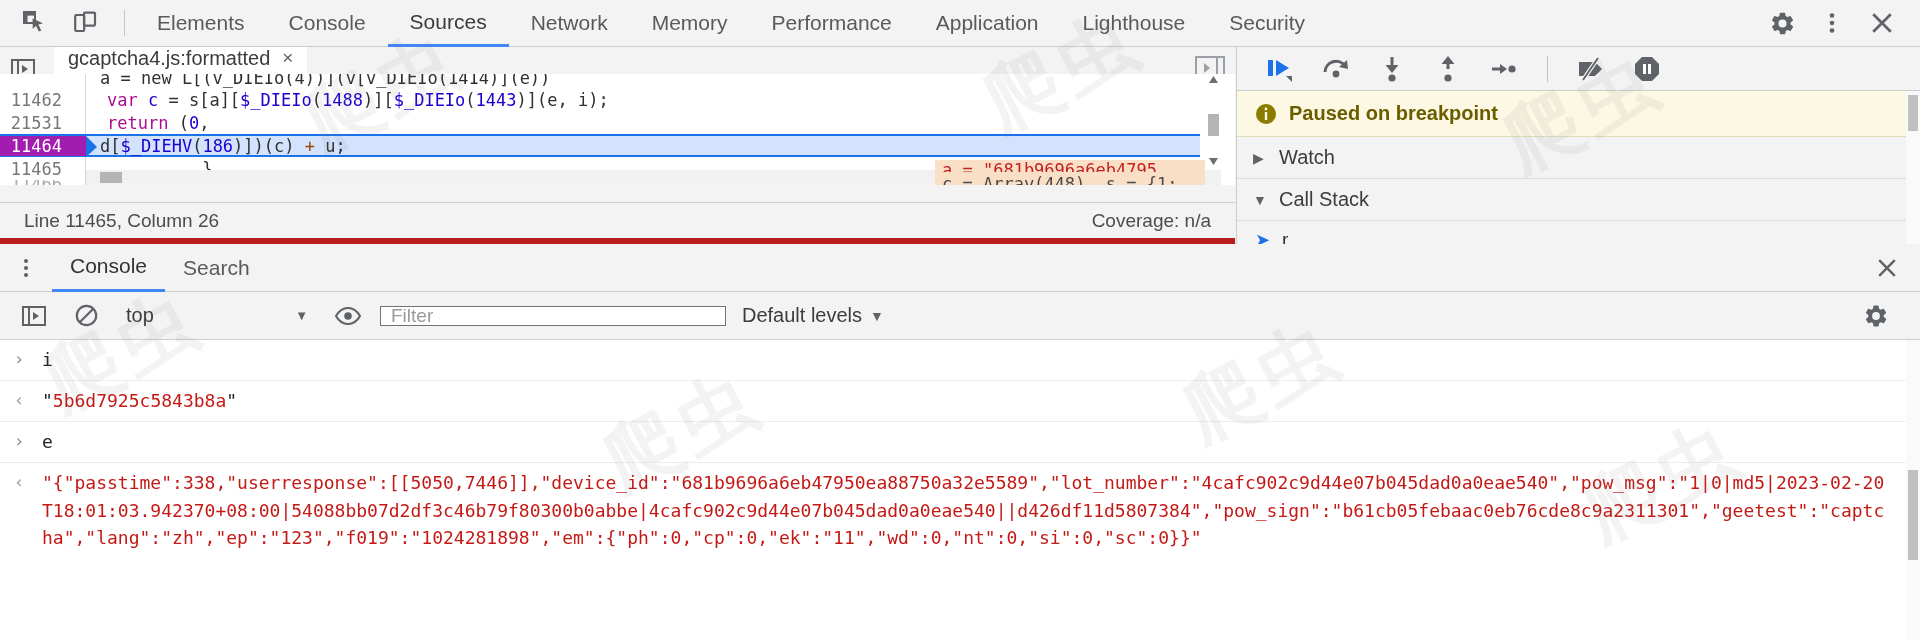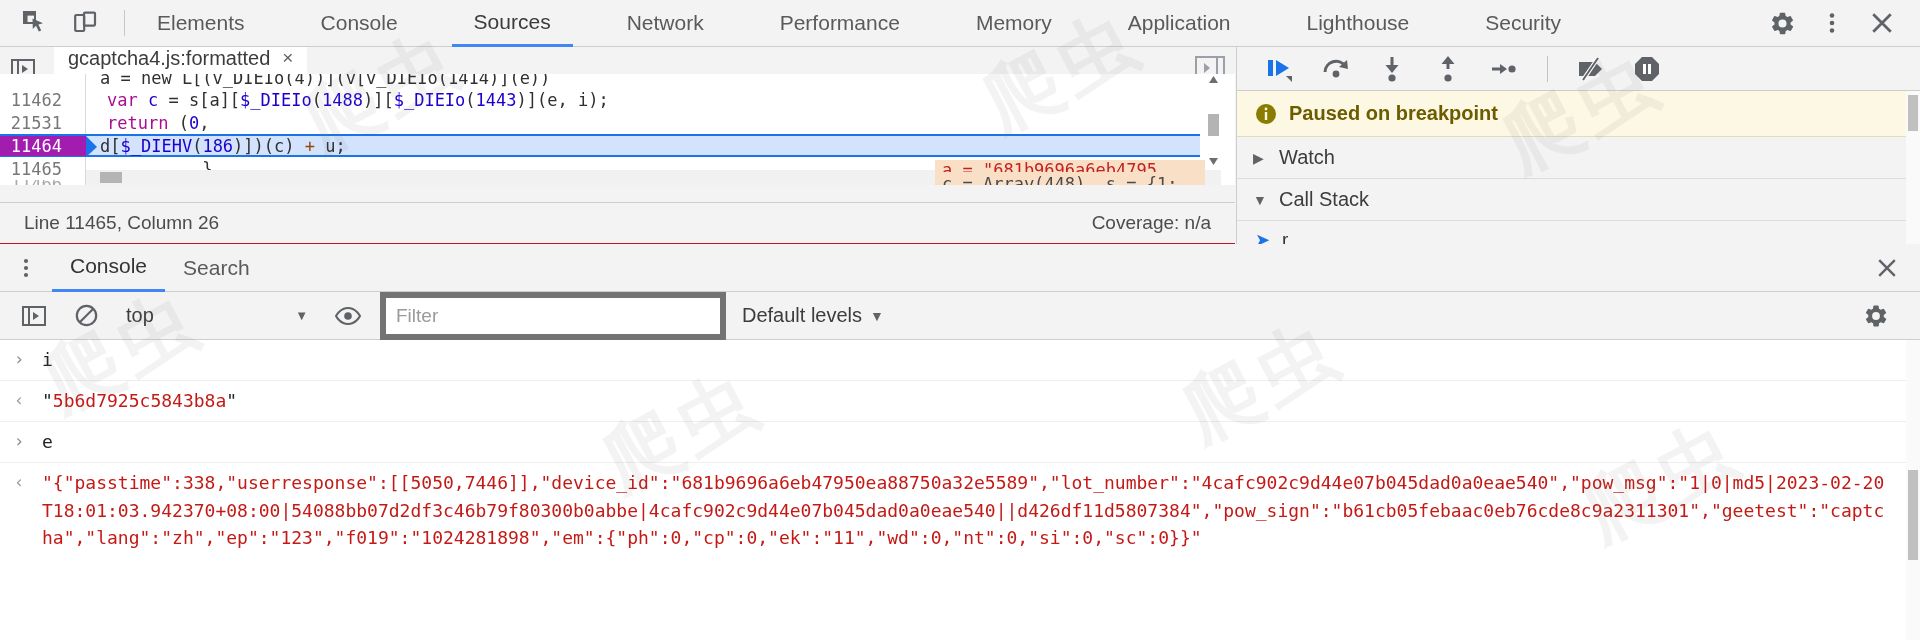--- a/index.html
+++ b/index.html
@@ -29,21 +29,21 @@
   .topbar {
     position: absolute; left: 0; top: 0; width: 1920px; height: 47px;
     background: #f3f3f3; border-bottom: 1px solid #cdcdcd;
     display: flex; align-items: center;
   }
   .tb-icons { display: flex; align-items: center; padding-left: 14px; gap: 8px; }
   .tb-btn {
     width: 42px; height: 42px; display: flex; align-items: center; justify-content: center;
   }
   .tb-sep { width: 1px; height: 26px; background: #c6c6c6; margin: 0 10px; }
-  .tabs { display: flex; align-items: flex-start; height: 47px; gap: 32px; }
+  .tabs { display: flex; align-items: flex-start; height: 47px; }
   .tab {
     display: flex; align-items: center; padding: 0 22px; height: 47px;
     font-size: 21px; color: #5a5a5a; white-space: nowrap;
   }
   .tab.active { color: #1a73e8; border-bottom: 3px solid #1a73e8; color:#3b3b3b; }
   .tab.active { border-bottom: 3px solid #4285f4; }
   .topbar-right {
     margin-left: auto; display: flex; align-items: center; gap: 6px; padding-right: 16px;
   }
   .icon-btn { width: 44px; height: 44px; display:flex; align-items:center; justify-content:center; }
@@ -128,21 +128,21 @@
     display: flex; align-items: center; justify-content: center; color: #6e6e6e;
   }
   .hscroll {
     position: absolute; left: 86px; bottom: 0; right: 14px; height: 15px; background: #f1f1f1;
   }
   .hscroll .hthumb { position: absolute; top: 2px; height: 11px; background: #b4b4b4; }
 
   
   .statusbar {
     position: absolute; left: 0; top: 202px; width: 1235px; height: 42px;
-    background: #f3f3f3; border-top: 1px solid #cdcdcd; border-bottom: 1px solid #b91c1c;
+    background: #f3f3f3; border-top: 1px solid #cdcdcd; border-bottom: 6px solid #b91c1c;
     display: flex; align-items: center; justify-content: space-between;
     padding: 0 24px; font-size: 19px; color: #4d4d4d;
   }
 
   
   .debugpane {
     position: absolute; left: 1236px; top: 47px; width: 684px; height: 197px;
     background: #f3f3f3; border-left: 1px solid #cdcdcd;
   }
   .dbg-toolbar {
@@ -193,21 +193,21 @@
     height: 48px; background: #f3f3f3; border-bottom: 1px solid #cdcdcd;
     display: flex; align-items: center; gap: 0; padding-left: 8px;
   }
   .ct-btn { width: 52px; height: 48px; display: flex; align-items: center; justify-content: center; }
   .ctx-select {
     display: flex; align-items: center; gap: 10px; padding: 0 14px; height: 34px;
     font-size: 20px; color: #3c3c3c; min-width: 210px;
   }
   .ctx-caret { margin-left: auto; color: #5f6368; font-size: 13px; }
   .filter-input {
-    width: 346px; height: 48px; border: 6px solid #737373; background: #ffffff;
+    width: 346px; height: 20px; border: 1px solid #737373; background: #ffffff;
     font-size: 19px; color: #9a9a9a; padding: 0 10px; display: flex; align-items: center;
     margin-left: 6px;
   }
   .levels {
     display: flex; align-items: center; gap: 8px; padding: 0 16px;
     font-size: 20px; color: #3c3c3c;
   }
   .ct-right { margin-left: auto; padding-right: 18px; display: flex; align-items: center; }
 
   .console-body {
@@ -268,24 +268,24 @@
       <div class="tab">
           <span>Console</span>
         </div>
       <div class="tab active">
           <span>Sources</span>
         </div>
       <div class="tab">
           <span>Network</span>
         </div>
       <div class="tab">
+          <span>Memory</span>
+        </div>
+      <div class="tab">
           <span>Performance</span>
-        </div>
-      <div class="tab">
-          <span>Memory</span>
         </div>
       <div class="tab">
           <span>Application</span>
         </div>
       <div class="tab">
           <span>Lighthouse</span>
         </div>
       <div class="tab">
           <span>Security</span>
         </div>

